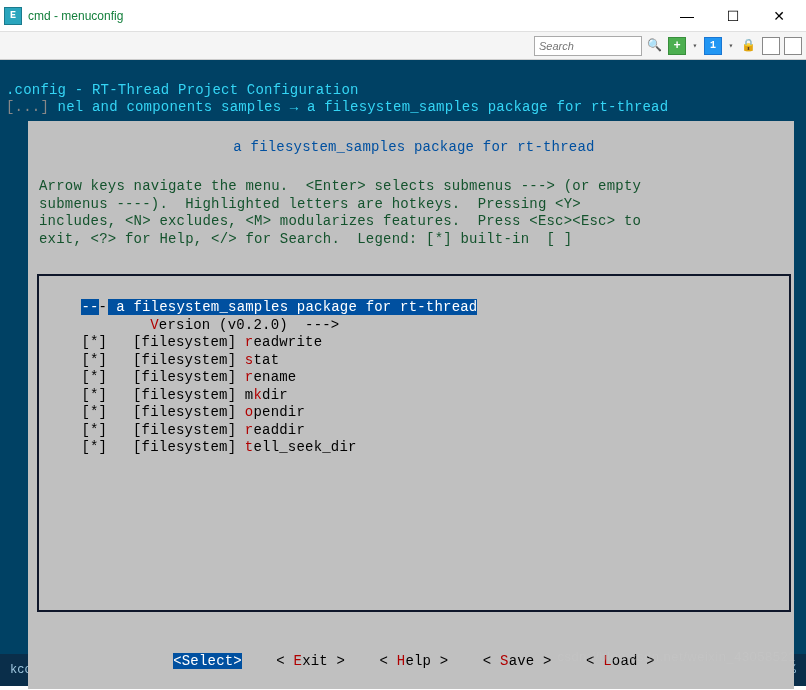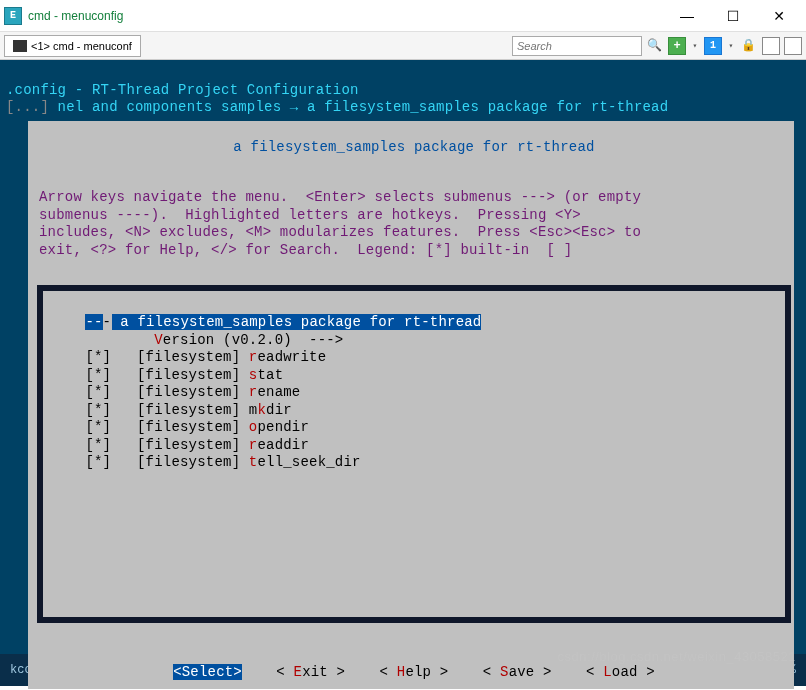--- a/index.html
+++ b/index.html
@@ -60,21 +60,21 @@
   background: #333;
   display: inline-block;
 }
 .toolbar-right {
   margin-left: auto;
   display: flex;
   align-items: center;
   gap: 4px;
 }
 .search {
-  width: 130px; height: 20px;
+  width: 108px; height: 20px;
   border: 1px solid #aaa;
   padding: 0 4px;
   font-size: 11px;
   font-style: italic;
   color: #888;
   font-family: "Segoe UI", sans-serif;
 }
 .tb-btn {
   width: 18px; height: 18px;
   display: flex; align-items: center; justify-content: center;
@@ -113,27 +113,26 @@
 .box-title {
   color: #0050a0;
   text-align: center;
   margin-top: -9px;
   background: #c0c0c0;
   display: inline-block;
   padding: 0 4px;
 }
 .title-wrap { text-align: center; }
 .help-text {
-  color: #701a75;
+  color: #14532d;
   padding: 4px 2px 8px 2px;
   white-space: pre-wrap;
-  margin-top: 11px;
 }
 .inner-box {
-  border: 6px solid #0f172a;
+  border: 2px solid #0f172a;
   background: #c0c0c0;
   padding: 6px 4px;
   height: 338px;
 }
 .menu-line {
   color: #000;
   padding: 0 4px;
 }
 .menu-highlight {
   background: #0050a0;
@@ -182,24 +181,20 @@
 
 <div class="titlebar">
   <div class="titlebar-icon">E</div>
   <div class="titlebar-text">cmd - menuconfig</div>
   <div class="win-btn">—</div>
   <div class="win-btn">☐</div>
   <div class="win-btn win-close">✕</div>
 </div>
 
 <div class="toolbar">
-  <div class="tab">
-    <span class="tab-icon"></span>
-    <span>&lt;1&gt; cmd - menuconf</span>
-  </div>
   <div class="toolbar-right">
     <input class="search" placeholder="Search" style="">
     <span class="tb-btn">🔍</span>
     <span class="tb-btn tb-plus">+</span>
     <span class="tb-btn tb-drop">▾</span>
     <span class="tb-btn tb-num">1</span>
     <span class="tb-btn tb-drop">▾</span>
     <span class="tb-btn tb-lock">🔒</span>
     <span class="tb-btn tb-box"></span>
     <span class="tb-btn tb-box"></span>

